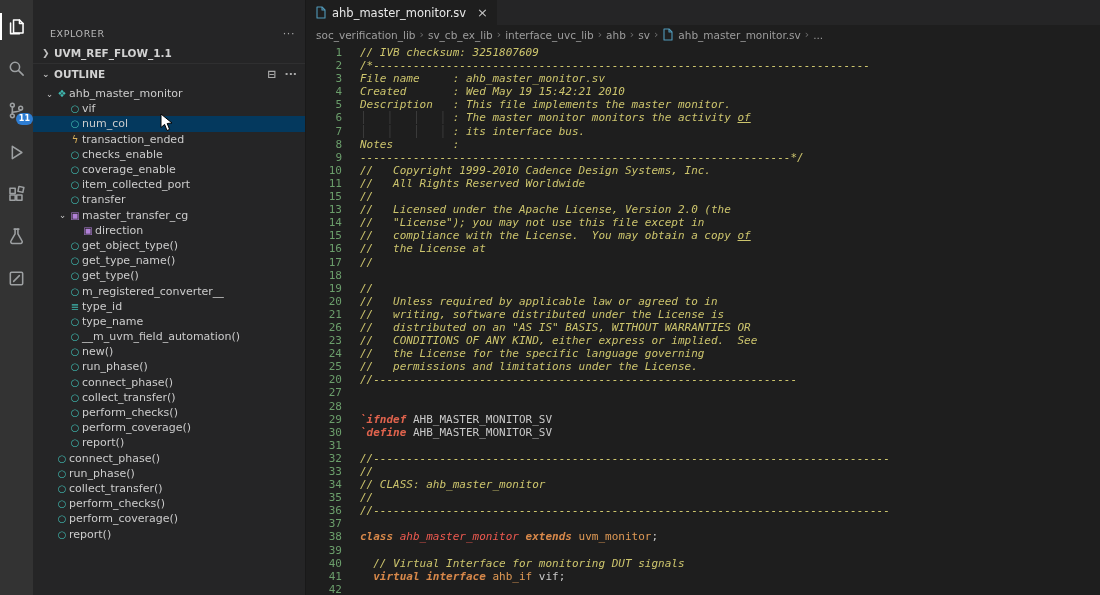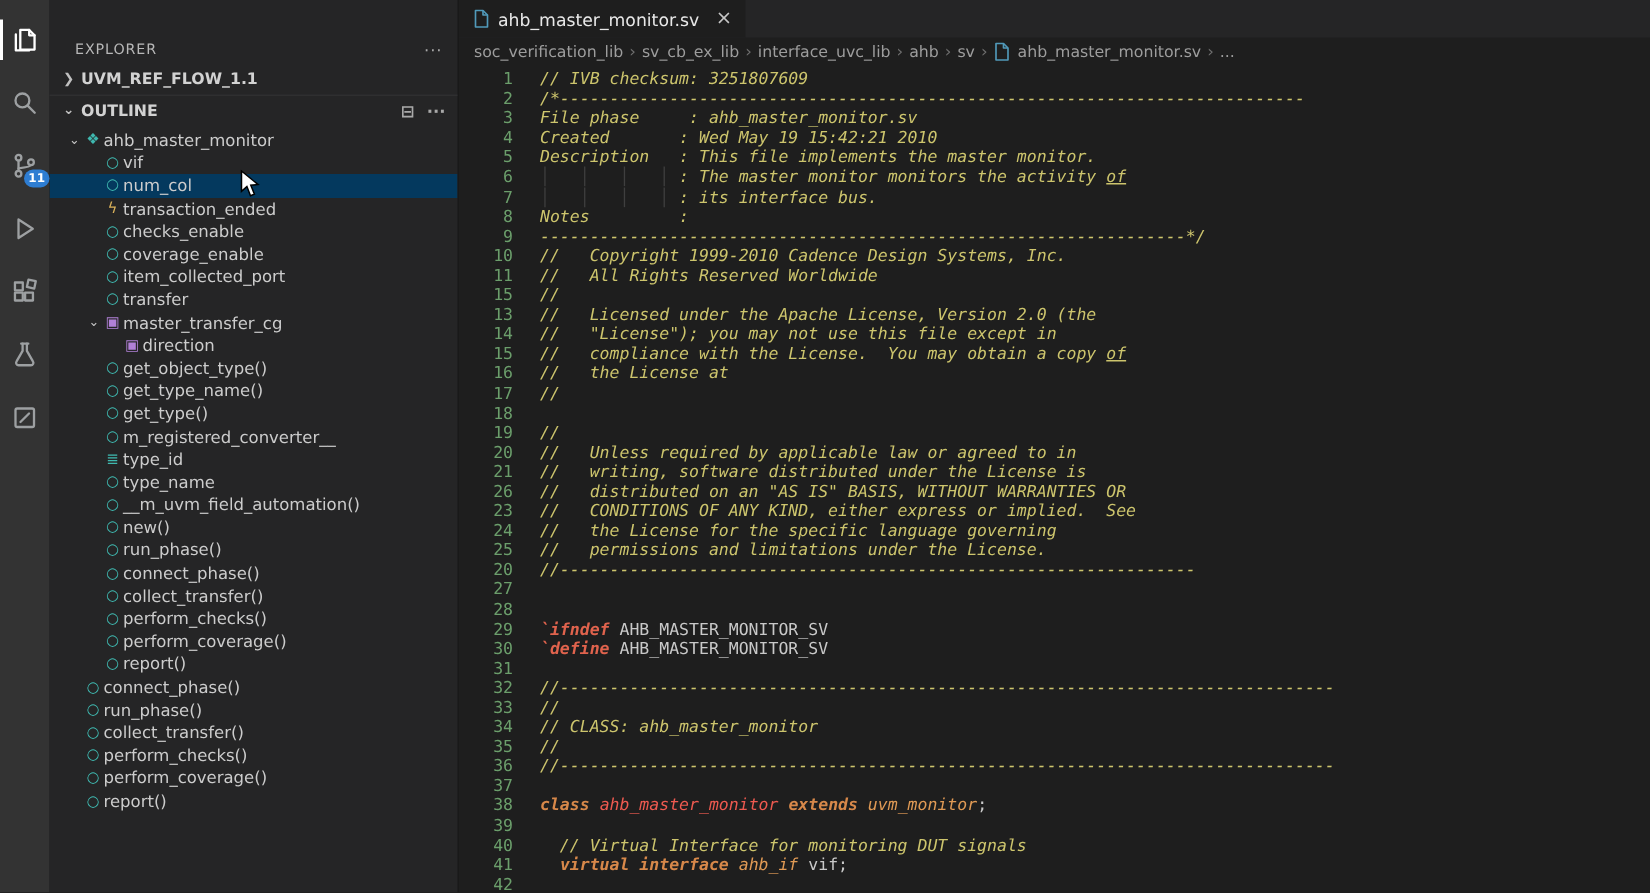--- a/index.html
+++ b/index.html
@@ -55,21 +55,21 @@
     padding:2px 0 0 8px;}
   .line{display:flex;height:13.1px;}
   .ln{width:28px;flex:none;text-align:right;margin-right:18px;color:var(--line_number);}
   .lt{white-space:pre;color:#c9c9c9;}
   .tok.c{color:var(--comment);font-style:italic;}
   .tok.cu{color:var(--comment);font-style:italic;text-decoration:underline;}
   .tok.g{color:#3f3f3f;}
   .tok.kd{color:#e0634d;font-weight:600;font-style:italic;}
   .tok.k{color:#d7884a;font-weight:600;font-style:italic;}
   .tok.t{color:#ee5a50;font-style:italic;}
-  .tok.to{color:#e09a55;font-style:italic;}
+  .tok.to{color:#e09a55;}
   .tok.p{color:#c9c9c9;}
 
   .cursor{position:absolute;left:160px;top:113px;z-index:50;pointer-events:none;}
 </style>
 </head>
 <body>
 
 <div class="app">
 
   <div class="activity">
@@ -332,21 +332,21 @@
         <div class="line">
           <span class="ln">1</span>
           <span class="lt"><span class="tok c">// IVB checksum: 3251807609</span></span>
         </div>
         <div class="line">
           <span class="ln">2</span>
           <span class="lt"><span class="tok c">/*---------------------------------------------------------------------------</span></span>
         </div>
         <div class="line">
           <span class="ln">3</span>
-          <span class="lt"><span class="tok c">File phase     : ahb_master_monitor.sv</span></span>
+          <span class="lt"><span class="tok c">File name     : ahb_master_monitor.sv</span></span>
         </div>
         <div class="line">
           <span class="ln">4</span>
           <span class="lt"><span class="tok c">Created       : Wed May 19 15:42:21 2010</span></span>
         </div>
         <div class="line">
           <span class="ln">5</span>
           <span class="lt"><span class="tok c">Description   : This file implements the master monitor.</span></span>
         </div>
         <div class="line">

